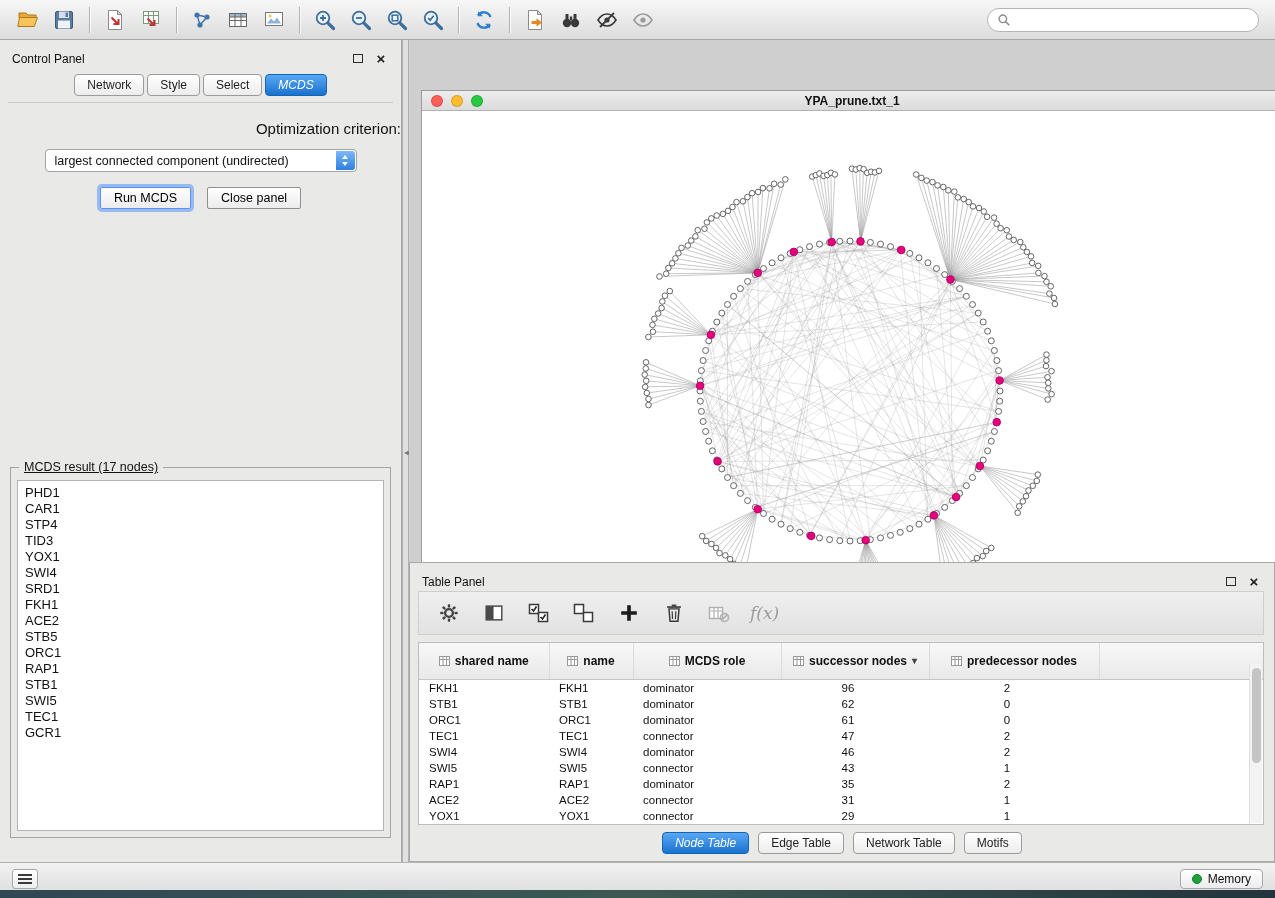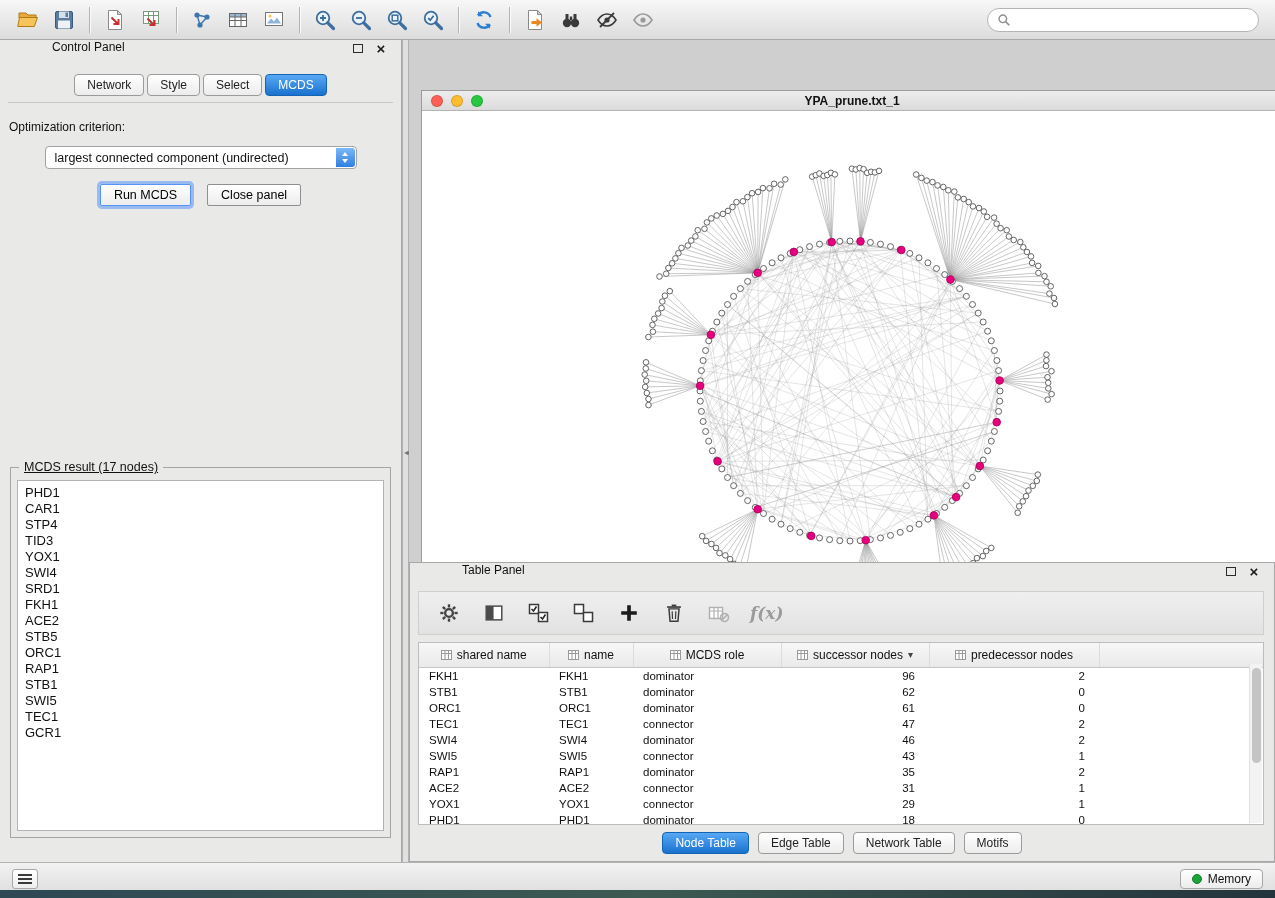--- a/index.html
+++ b/index.html
@@ -21,38 +21,38 @@
   .tbtn { width:36px; height:32px; display:flex; align-items:center; justify-content:center; border-radius:4px; flex:0 0 auto; }
   .tsep { width:1px; height:26px; background:#b3b3b3; box-shadow:1px 0 0 #fbfbfb; margin:0 7px; flex:0 0 auto; }
   .toolbar-spacer { flex:1; }
   .search-box {
     width:272px; height:24px; background:#fff; border:1px solid #b5b5b5;
     border-radius:12px; display:flex; align-items:center; padding:0 9px; gap:6px; margin-right:6px;
   }
   .search-box input { border:none; outline:none; flex:1; font-size:12px; background:transparent; font-family:"Liberation Sans",sans-serif; }
 
   
-  .panel-header { height:26px; display:flex; align-items:flex-start; padding:0 12px; font-size:12px; color:#111;margin-left:40px; }
+  .panel-header { height:26px; display:flex; align-items:flex-end; padding:0 12px; font-size:12px; color:#111; }
   .ph-spacer { flex:1; }
   .ph-btn { width:16px; height:16px; display:flex; align-items:center; justify-content:center; margin-left:7px; }
   .float-glyph { width:10px; height:9px; border:1.5px solid #2c2c2c; background:transparent; }
   .close-glyph { font-size:15px; font-weight:bold; color:#1c1c1c; line-height:1; }
 
   
   #control-panel {
     position:absolute; top:40px; left:0; width:402px; height:822px;
     background:#e9e9e8; border-right:1px solid #a8a8a8;
   }
   .cp-tabs { display:flex; justify-content:center; gap:3px; margin:8px 8px 0 8px; padding-bottom:6px; border-bottom:1px solid #c8c8c8; }
   .tab-btn {
     font-size:12px; padding:3px 12px; border:1px solid #9b9b9b; border-radius:4px;
     background:linear-gradient(#ffffff,#ececec); color:#222; white-space:nowrap;
   }
-  .tab-btn.active { background:linear-gradient(#58a8f3,#1a72cf); border-color:#1464b4; color:#fff; }
-  .cp-opt-label { text-align:left; font-size:12px; margin-top:17px;margin-left:9px; }
+  .tab-btn.active { background:linear-gradient(#58a8f3,#1a72cf); border-color:#1464b4; color:#fff;font-style:italic; }
+  .cp-opt-label { text-align:right; font-size:15px; margin-top:17px; }
   .cp-dropdown {
     width:312px; height:23px; margin:12px auto 0; background:#fff;
     border:1px solid #a3a3a3; border-radius:4px; position:relative;
     display:flex; align-items:center; font-size:12.5px; padding-left:9px;
   }
   .dd-stepper {
     position:absolute; right:1px; top:1px; bottom:1px; width:19px; border-radius:0 3px 3px 0;
     background:linear-gradient(#7db8f7,#2e7fe2);
     display:flex; flex-direction:column; align-items:center; justify-content:center;
   }
@@ -84,36 +84,36 @@
   .traffic { display:flex; gap:8px; margin-left:9px; position:relative; z-index:2; }
   .tl { width:12px; height:12px; border-radius:50%; border:1px solid rgba(0,0,0,.15); }
   .net-title { position:absolute; left:0; right:0; text-align:center; font-size:12px; font-weight:bold; color:#111; z-index:1; }
   .net-canvas { width:860px; height:496px; background:#fff; }
 
   
   .table-panel { position:absolute; top:522px; left:0; width:866px; height:300px; background:#e9e9e8; border:1px solid #a8a8a8; }
   .tp-toolbar {
     position:absolute; top:28px; left:8px; right:10px; height:44px;
     background:linear-gradient(#efefef,#e2e2e2); border:1px solid #cfcfcf;
-    display:flex; align-items:center; padding-left:16px; gap:17px;font-weight:bold;
+    display:flex; align-items:center; padding-left:16px; gap:17px;
   }
   .tp-icon { width:28px; height:28px; display:flex; align-items:center; justify-content:center; }
   .fx-label { font-family:"DejaVu Serif", serif; font-style:italic; color:#9a9a9a; font-size:17px; }
   .tp-table-wrap { position:absolute; top:79px; left:8px; right:10px; bottom:36px; background:#fff; border:1px solid #bdbdbd; overflow:hidden; }
   table { border-collapse:collapse; table-layout:fixed; width:100%; }
   thead th {
-    height:24px; background:linear-gradient(#f7f7f7,#e9e9e9);
+    height:36px; background:linear-gradient(#f7f7f7,#e9e9e9);
     border-bottom:1px solid #c6c6c6; border-right:1px solid #dcdcdc;
-    font-weight:normal; font-size:12px; padding:0;
+    font-weight:bold; font-size:12px; padding:0;
   }
   thead th.filler { border-right:none; }
   .th-inner { display:flex; align-items:center; justify-content:center; gap:5px; }
   .sort-arrow { font-size:10px; color:#444; }
   tbody td { height:16px; line-height:16px; font-size:11.5px; padding:0 0 0 10px; color:#111; white-space:nowrap; }
-  tbody td.num { text-align:right; padding:0 14px 0 0; }
+  tbody td.num { text-align:center; padding:0 14px 0 0; }
   .tp-scrollbar { position:absolute; top:21px; right:1px; bottom:1px; width:13px; background:#f3f3f3; border-left:1px solid #e0e0e0; }
   .tp-thumb { position:absolute; top:4px; left:2px; width:9px; height:95px; background:#c4c4c4; border-radius:5px; }
   .tp-tabs { position:absolute; bottom:7px; left:0; right:0; display:flex; justify-content:center; gap:9px; }
 
   
   #status-bar {
     position:absolute; left:0; right:0; top:862px; height:28px;
     background:linear-gradient(#f2f2f2,#dddddd); border-top:1px solid #b3b3b3;
     display:flex; align-items:center; padding:16px 12px;
   }

